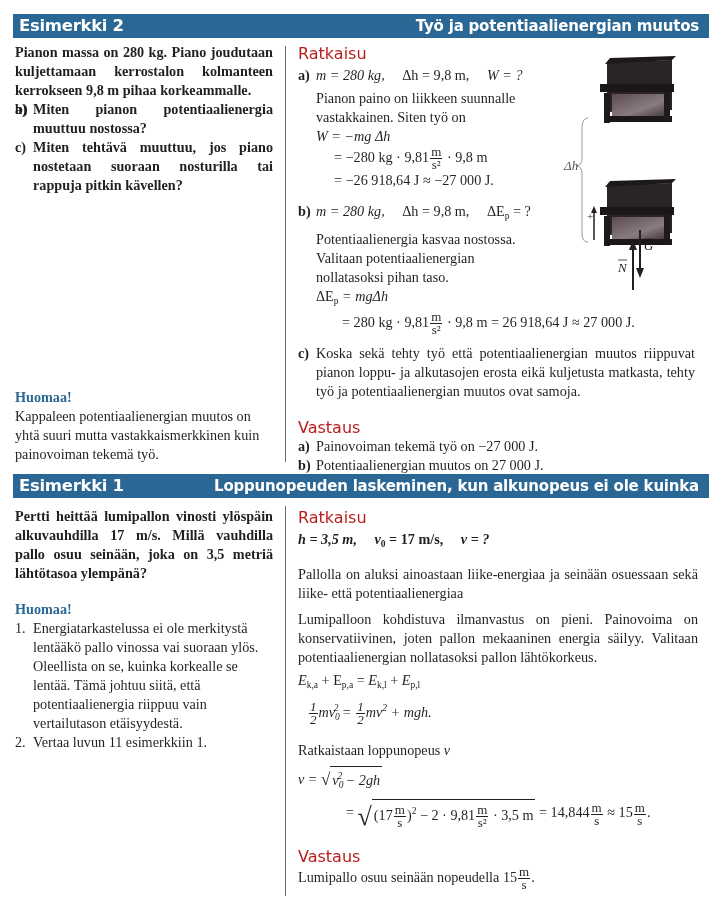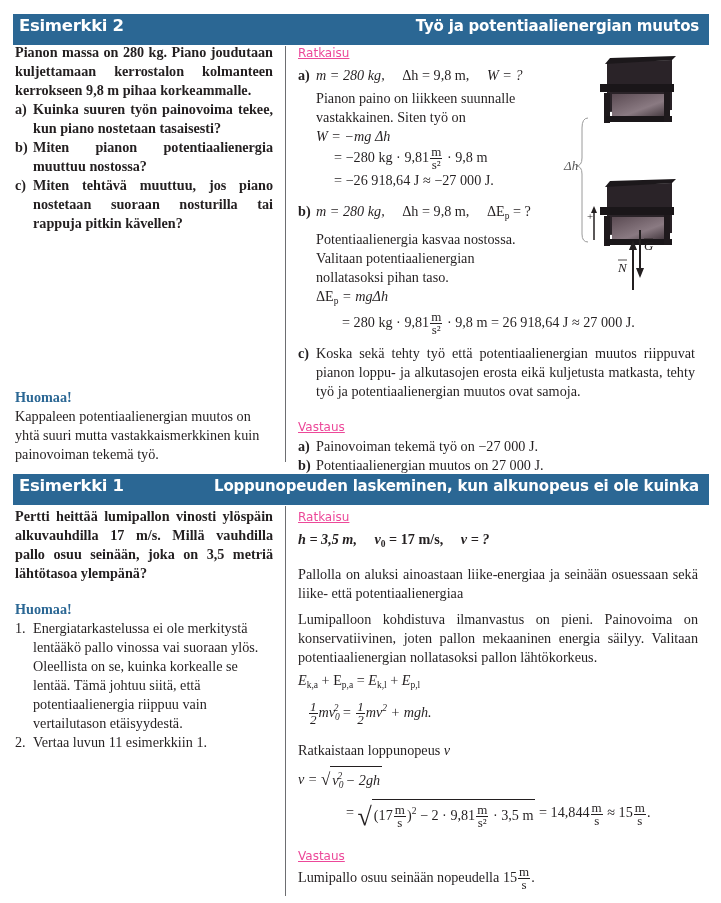--- a/index.html
+++ b/index.html
@@ -1,33 +1,33 @@
 <!DOCTYPE html>
 <html><head>
 <meta charset="utf-8">
 <style>
   * { box-sizing: border-box; margin: 0; padding: 0; }
   html, body { width: 721px; height: 903px; background: #ffffff; overflow: hidden; }
   body { font-family: "Liberation Serif", "DejaVu Serif", serif; color: #231f20; font-size: 14.2px; line-height: 19px; position: relative; }
 
-  .bar { position: absolute; left: 13px; width: 696px; height: 31px; background: #2b6794; color: #fff; }
+  .bar { position: absolute; left: 13px; width: 696px; height: 24px; background: #2b6794; color: #fff; }
   .bar .bar-title { position: absolute; left: 6px; top: 1px; font-family: "DejaVu Sans", sans-serif; font-weight: bold; font-size: 16.5px; line-height: 22px; letter-spacing: -0.3px; }
   .bar .bar-sub { position: absolute; right: 10px; top: 4px; font-family: "DejaVu Sans", sans-serif; font-weight: bold; font-size: 15px; line-height: 17px; letter-spacing: -0.2px; }
 
   .vline { position: absolute; left: 285px; width: 1px; background: #6d6e71; }
 
   .col-left { position: absolute; left: 15px; width: 258px; }
   .col-right { position: absolute; left: 298px; }
 
   .q { font-weight: bold; text-align: justify; }
   .q-list { list-style: none; }
   .q-list li { position: relative; padding-left: 18px; text-align: justify; }
   .q-list li .lbl { position: absolute; left: 0; top: 0; }
 
-  .h-blue { color: #ec4899; font-family: "DejaVu Sans", sans-serif; font-size: 12px; line-height: 19px; text-decoration: underline; }
+  .h-blue { color: #b91c1c; font-family: "DejaVu Sans", sans-serif; font-size: 16px; line-height: 19px; }
   .note-head { color: #2b6794; font-weight: bold; }
 
   .row { white-space: nowrap; }
   .i { font-style: italic; }
   .sub { font-size: 9.5px; vertical-align: -3px; }
   .sup { font-size: 9.5px; vertical-align: 6px; }
   .frac { display: inline-block; vertical-align: middle; text-align: center; line-height: 12px; margin: 0 1px; }
   .frac .n { display: block; border-bottom: 1px solid #231f20; padding: 0 1px; font-size: 13px; }
   .frac .d { display: block; font-size: 13px; }
   .sp { display: inline-block; width: 14px; }
@@ -52,21 +52,21 @@
 <div class="bar" style="top:14px;">
   <span class="bar-title">Esimerkki 2</span>
   <span class="bar-sub">Työ ja potentiaalienergian muutos</span>
 </div>
 
 <div class="vline" style="top:46px;height:416px;"></div>
 
 <div class="col-left" style="top:43px;">
   <p class="q">Pianon massa on 280 kg. Piano joudutaan kuljettamaan kerrostalon kolmanteen kerrokseen 9,8 m pihaa korkeammalle.</p>
   <ul class="q-list q">
-    <li><span class="lbl">a)</span><span>Kuinka suuren työn painovoima tekee, kun piano nostetaan tasaisesti?</span></li>
+    <li><span class="lbl">a)</span></li>
     <li><span class="lbl">b)</span><span>Miten pianon potentiaalienergia muuttuu nostossa?</span></li>
     <li><span class="lbl">c)</span><span>Miten tehtävä muuttuu, jos piano nostetaan suoraan nosturilla tai rappuja pitkin kävellen?</span></li>
   </ul>
 </div>
 
 <div class="col-left" style="top:388px;">
   <div class="note-head">Huomaa!</div>
   <p>Kappaleen potentiaalienergian muutos on yhtä suuri mutta vastakkaismerkkinen kuin painovoiman tekemä työ.</p>
 </div>
 

